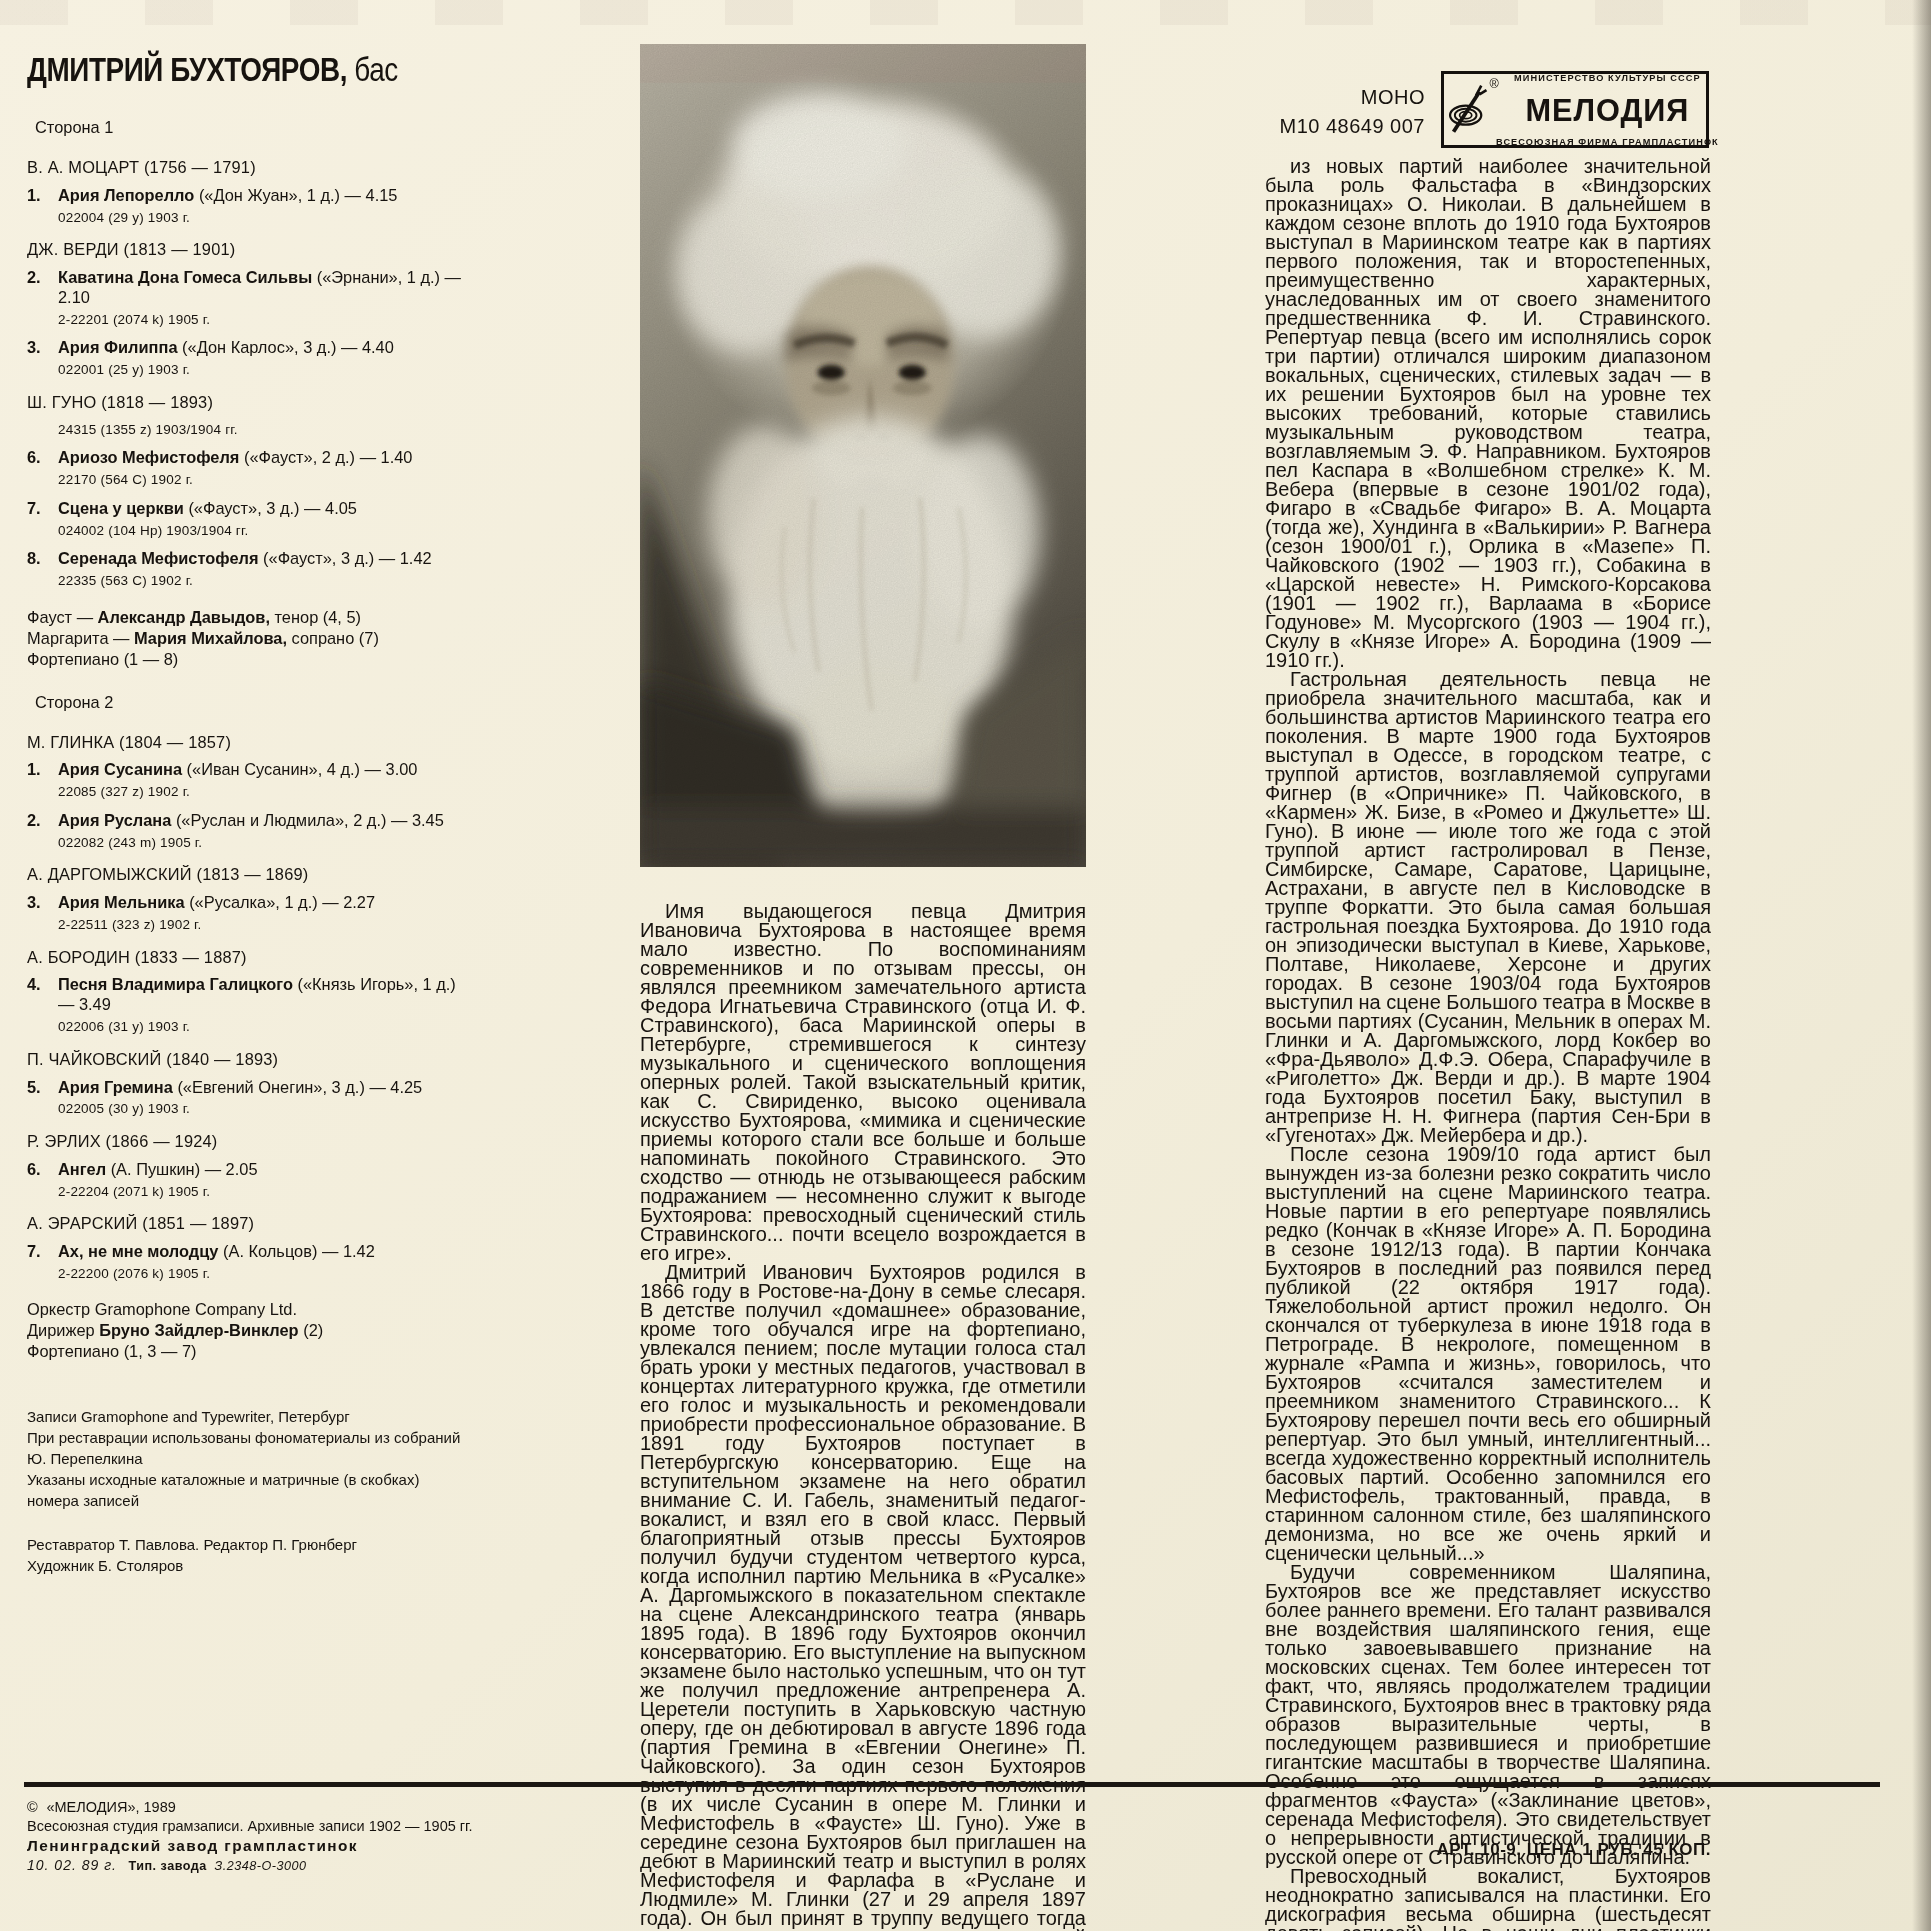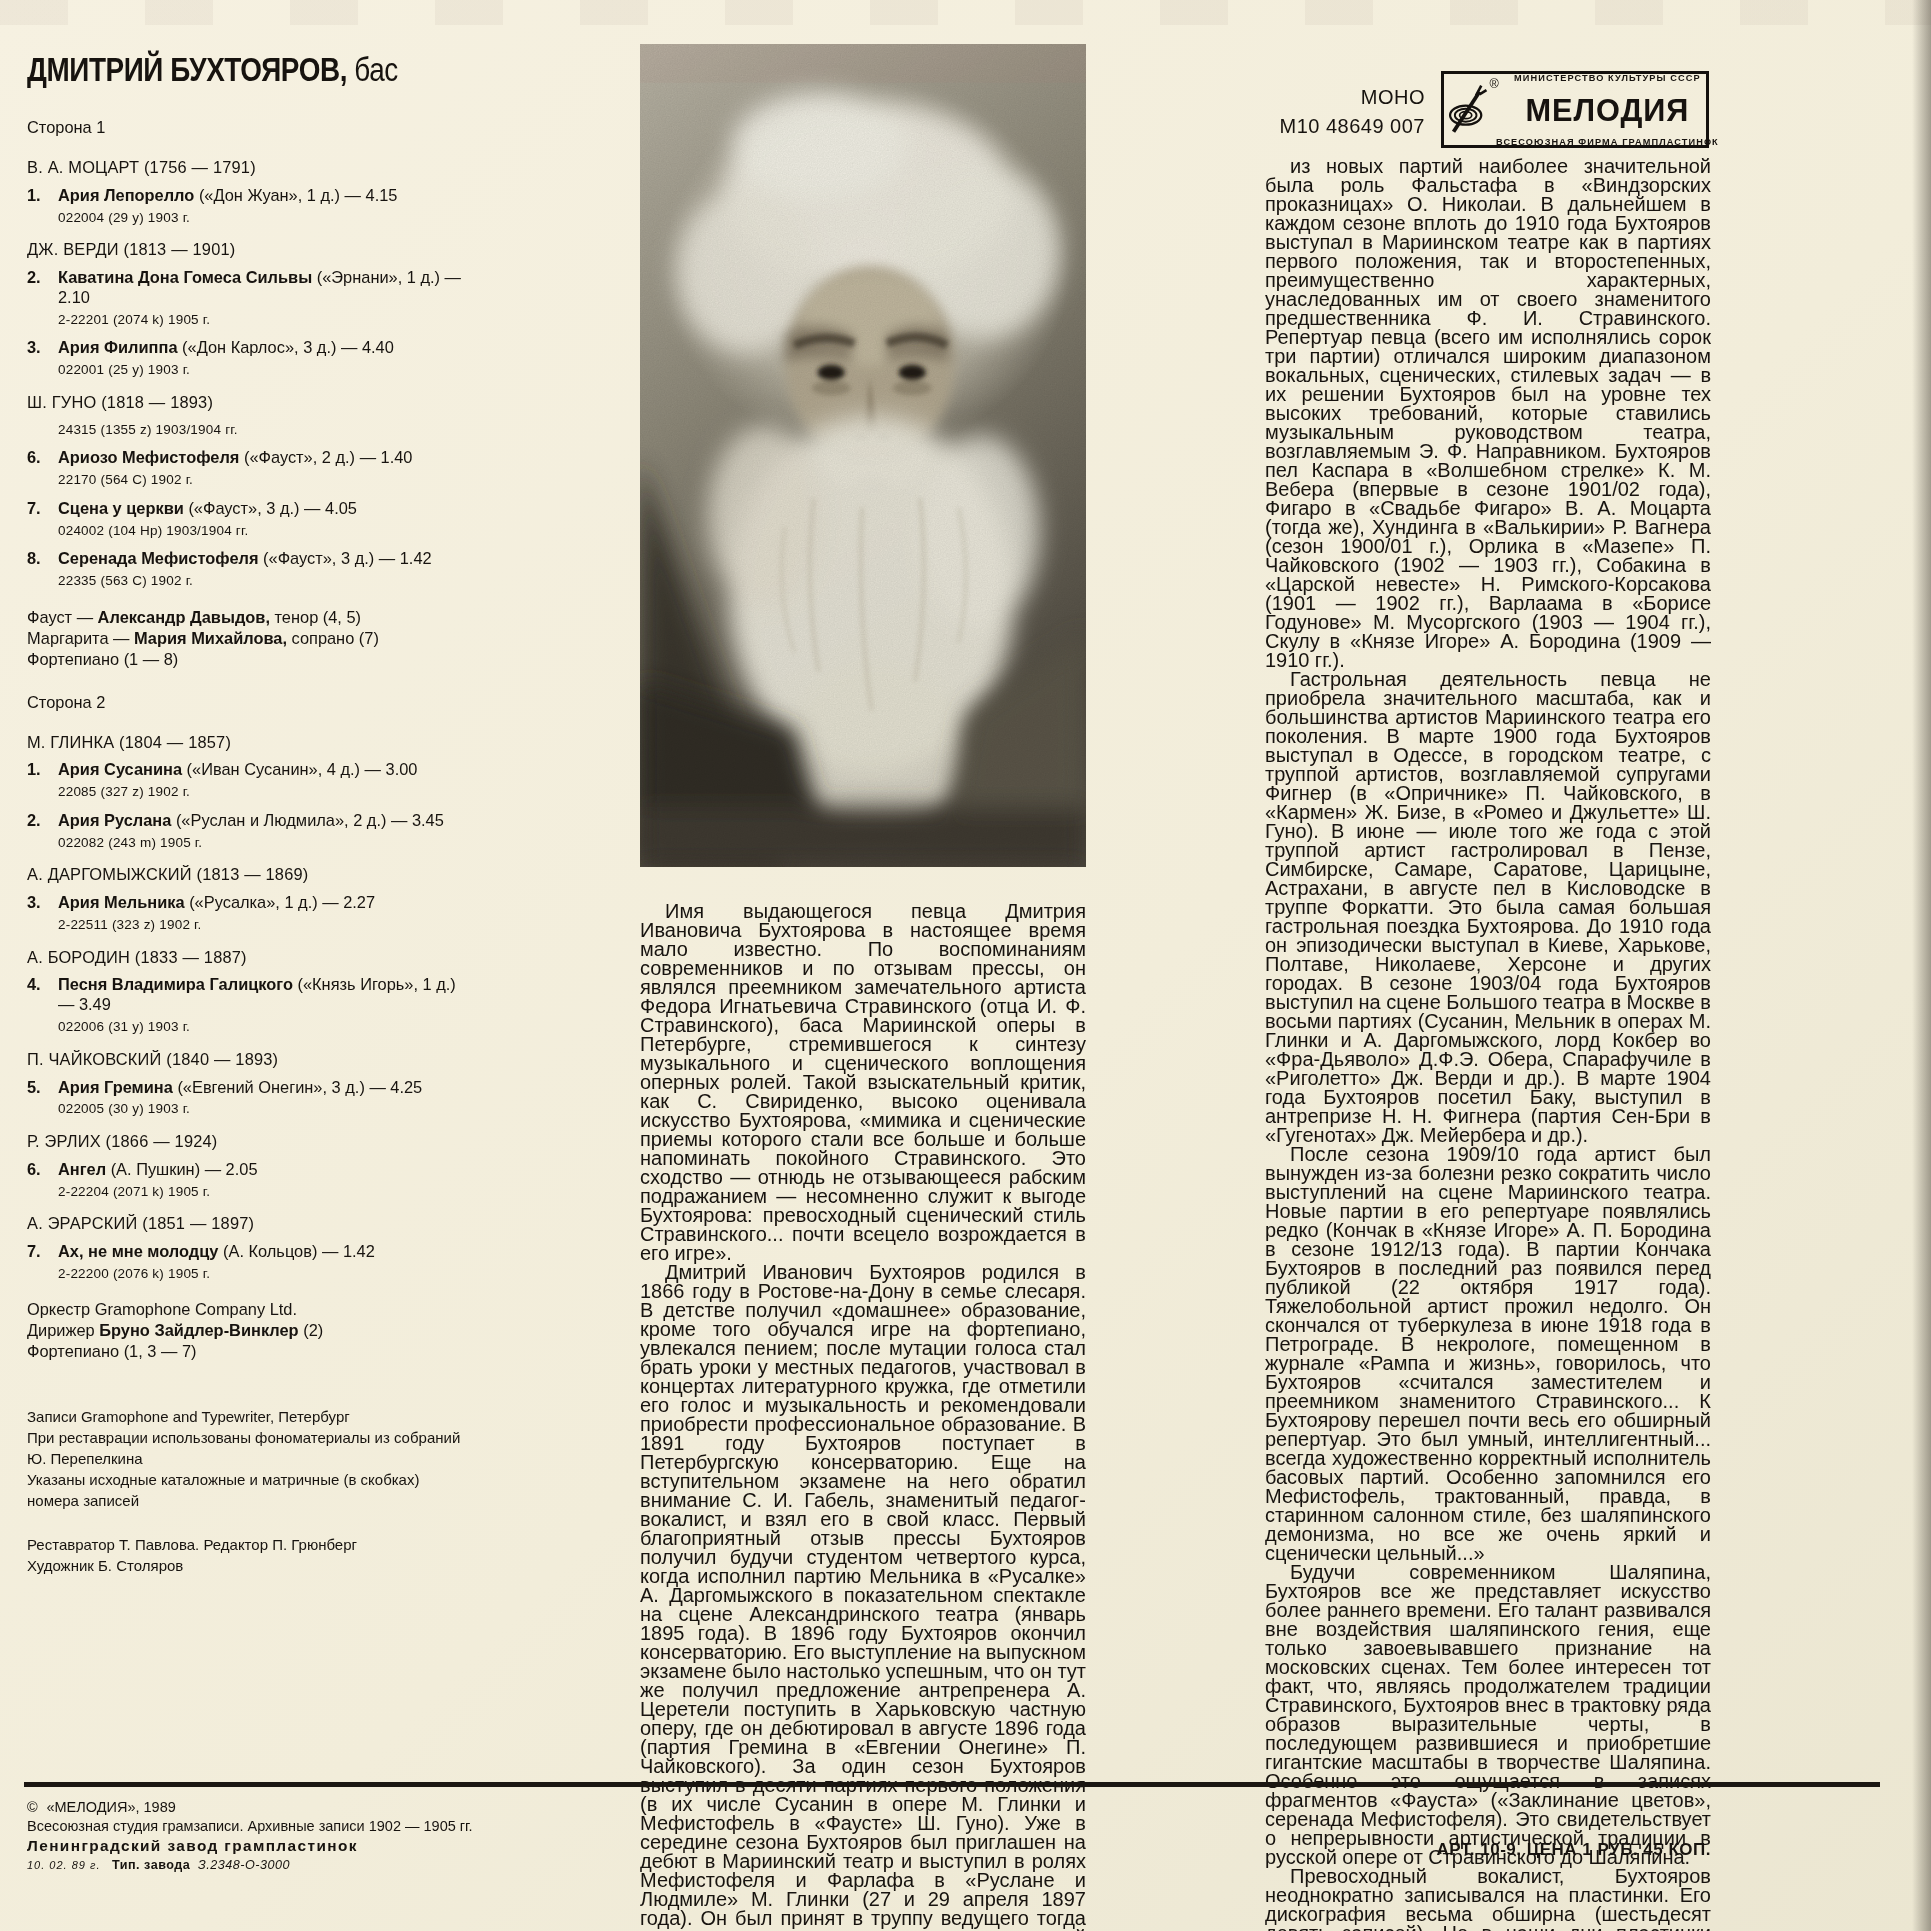--- a/index.html
+++ b/index.html
@@ -11,21 +11,21 @@
   .scan-right{position:absolute;right:0;top:0;width:19.3px;height:100%;
         background:linear-gradient(to left,rgba(80,75,66,.5),rgba(80,75,66,0));}
 
   
   .title{position:absolute;left:27px;top:50px;font-size:34px;white-space:nowrap;
         transform:scaleX(.82);transform-origin:left top;letter-spacing:-0.5px;}
   .title b{font-weight:700;}
 
   
   .col-left{position:absolute;left:27px;top:118px;width:434px;}
-  .side-label{font-size:16.4px;margin:0 0 21px;}
+  .side-label{font-size:16.4px;margin:0 8px 21px;}
   .side2-label{margin-top:5.8px;}
   .group{margin:0 0 12.6px;}
   .composer{font-size:16.4px;letter-spacing:0.2px;margin:0 0 7.7px;}
   .track{font-size:16.4px;line-height:20px;padding-left:31px;margin:0 0 7.7px;}
   .t-line{text-indent:-31px;}
   .t-num{display:inline-block;width:31px;text-indent:0;font-weight:700;}
   .track b{font-weight:700;}
   .t-cat{font-size:13.5px;margin-top:2.9px;letter-spacing:0.2px;}
   .credits{margin:15.4px 0 23px;font-size:16.4px;line-height:21px;}
   .notes{margin-top:44px;font-size:15px;line-height:21px;}
@@ -53,21 +53,21 @@
         gap:12px;padding-right:5.8px;}
   .lt-small{font-size:9.2px;font-weight:700;letter-spacing:1.1px;white-space:nowrap;}
   .lt-big{font-size:32px;font-weight:700;letter-spacing:1px;line-height:30px;transform:scaleX(.96);}
 
   
   .rule{position:absolute;left:24px;top:1782px;width:1856px;height:4.8px;background:#1b1712;}
   .imprint{position:absolute;left:27px;top:1798px;font-size:14.5px;line-height:19px;}
   .imp-line .copy{margin-right:8.7px;}
   .imp-bold{font-weight:700;letter-spacing:1.4px;font-size:15.4px;}
   .imp-small{font-size:12.6px;margin-top:1px;}
-  .hand{font-style:italic;font-size:11px;margin-right:11.6px;letter-spacing:1px;}
+  .hand{font-style:italic;font-size:14px;margin-right:11.6px;letter-spacing:1px;}
   .imp-small b{letter-spacing:0.5px;}
   .hand2{font-style:italic;margin-left:7.7px;letter-spacing:0.5px;}
   .price{position:absolute;left:1265px;top:1840px;width:446px;text-align:right;
         font-size:17px;font-weight:700;letter-spacing:0.5px;}
 </style>
 </head>
 <body>
 
 <div class="page">
   <div class="scan-top"></div>

